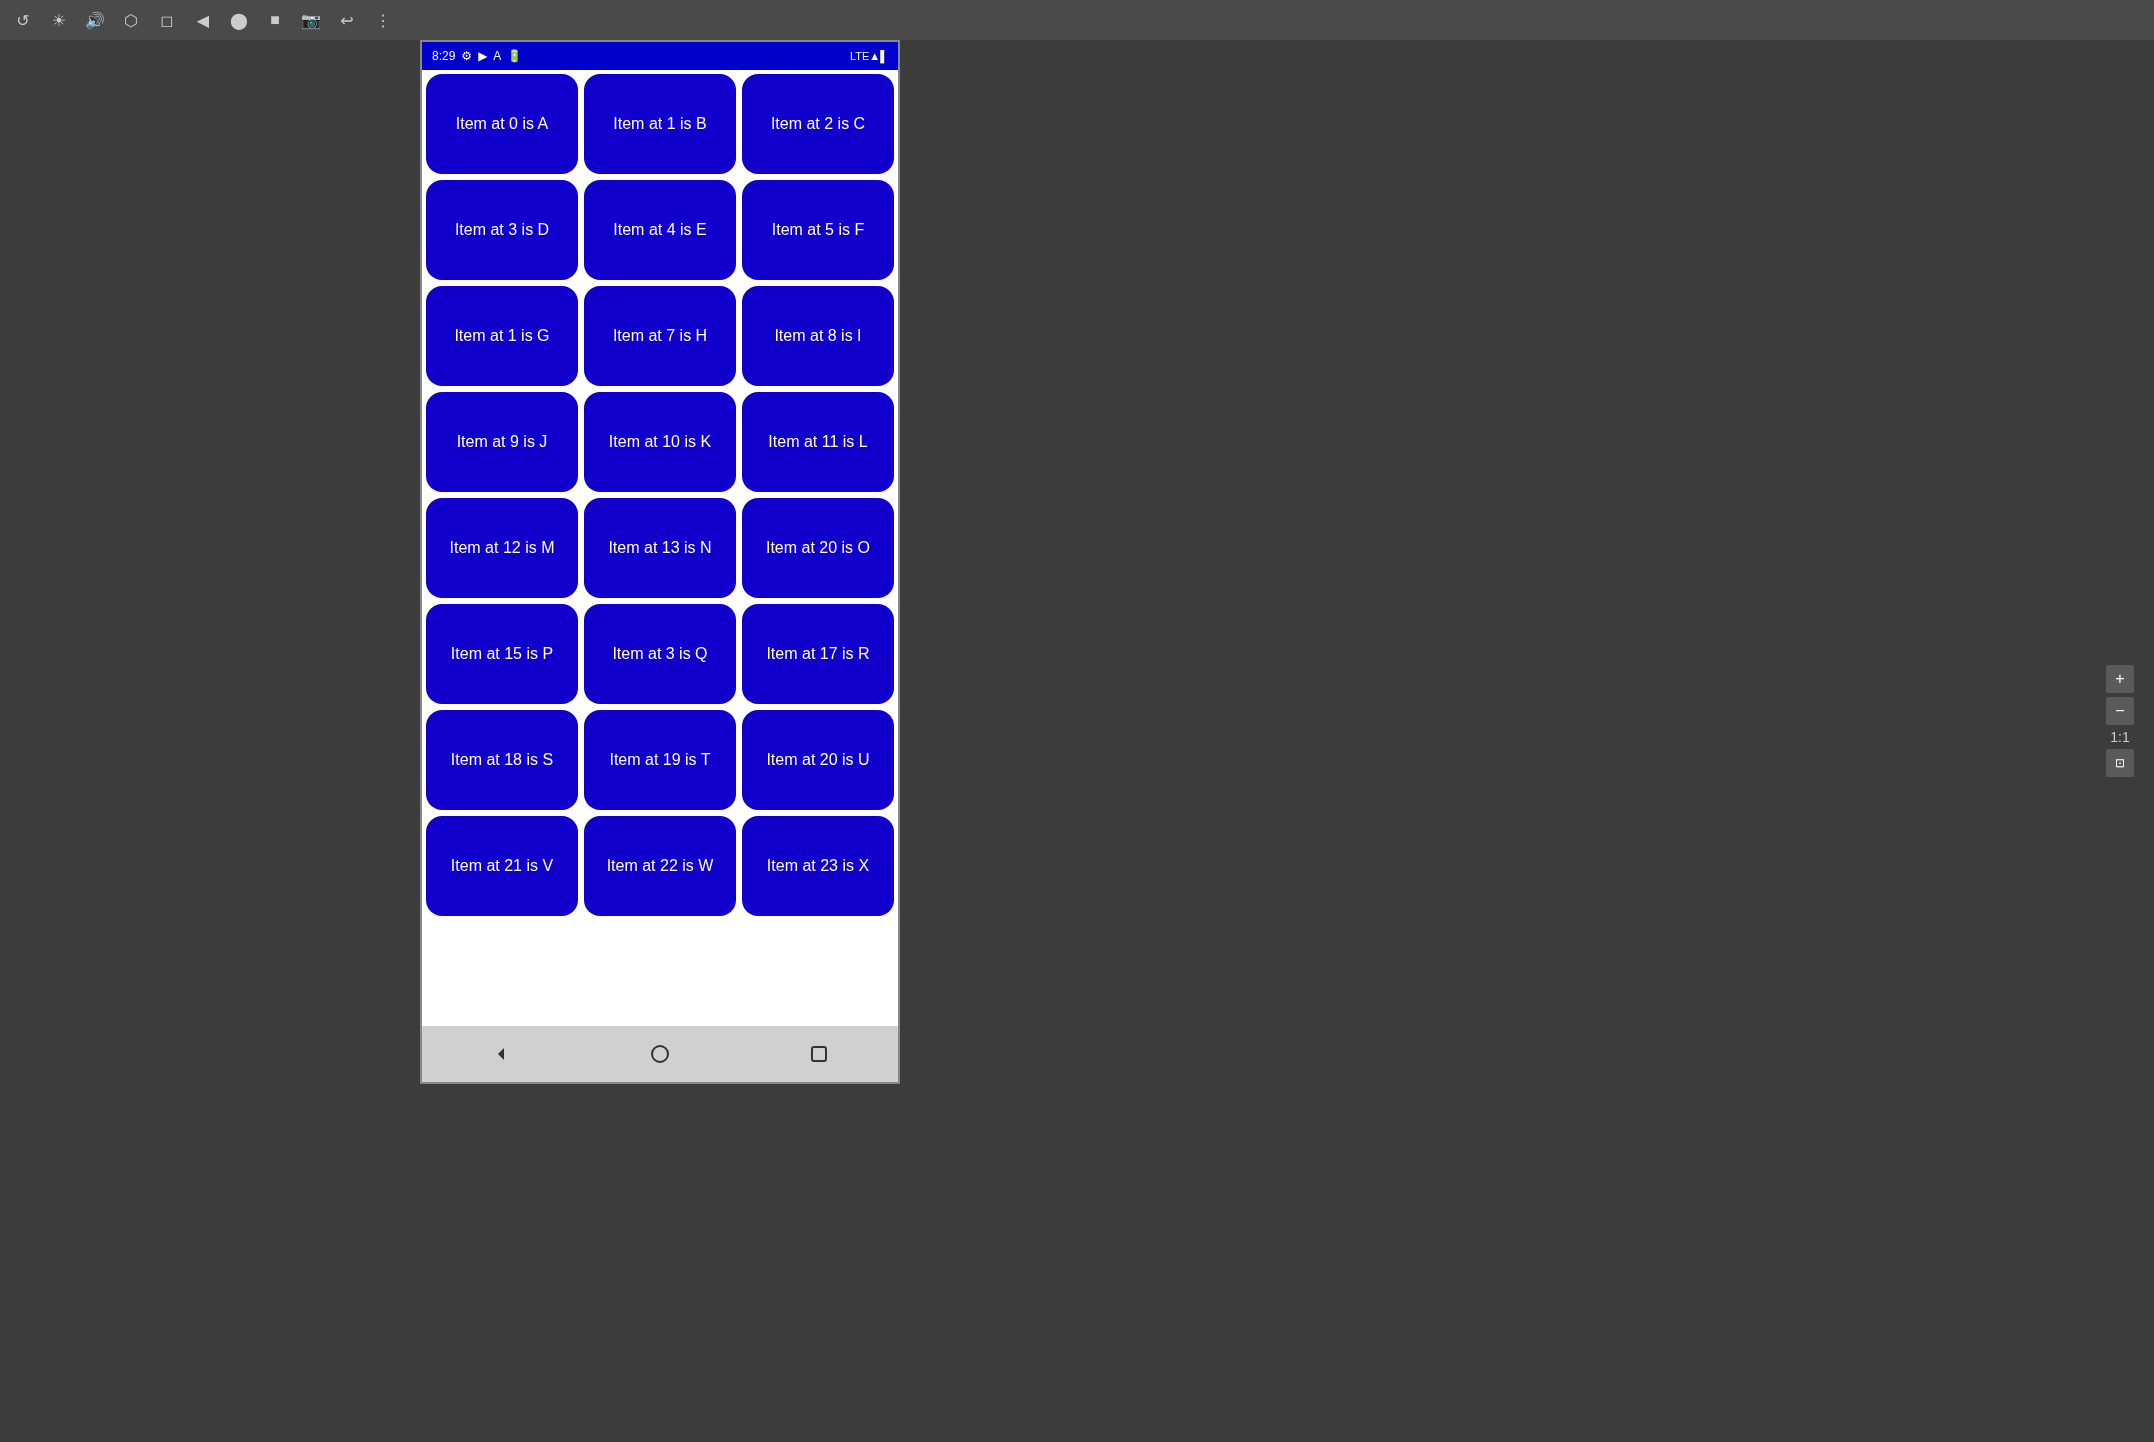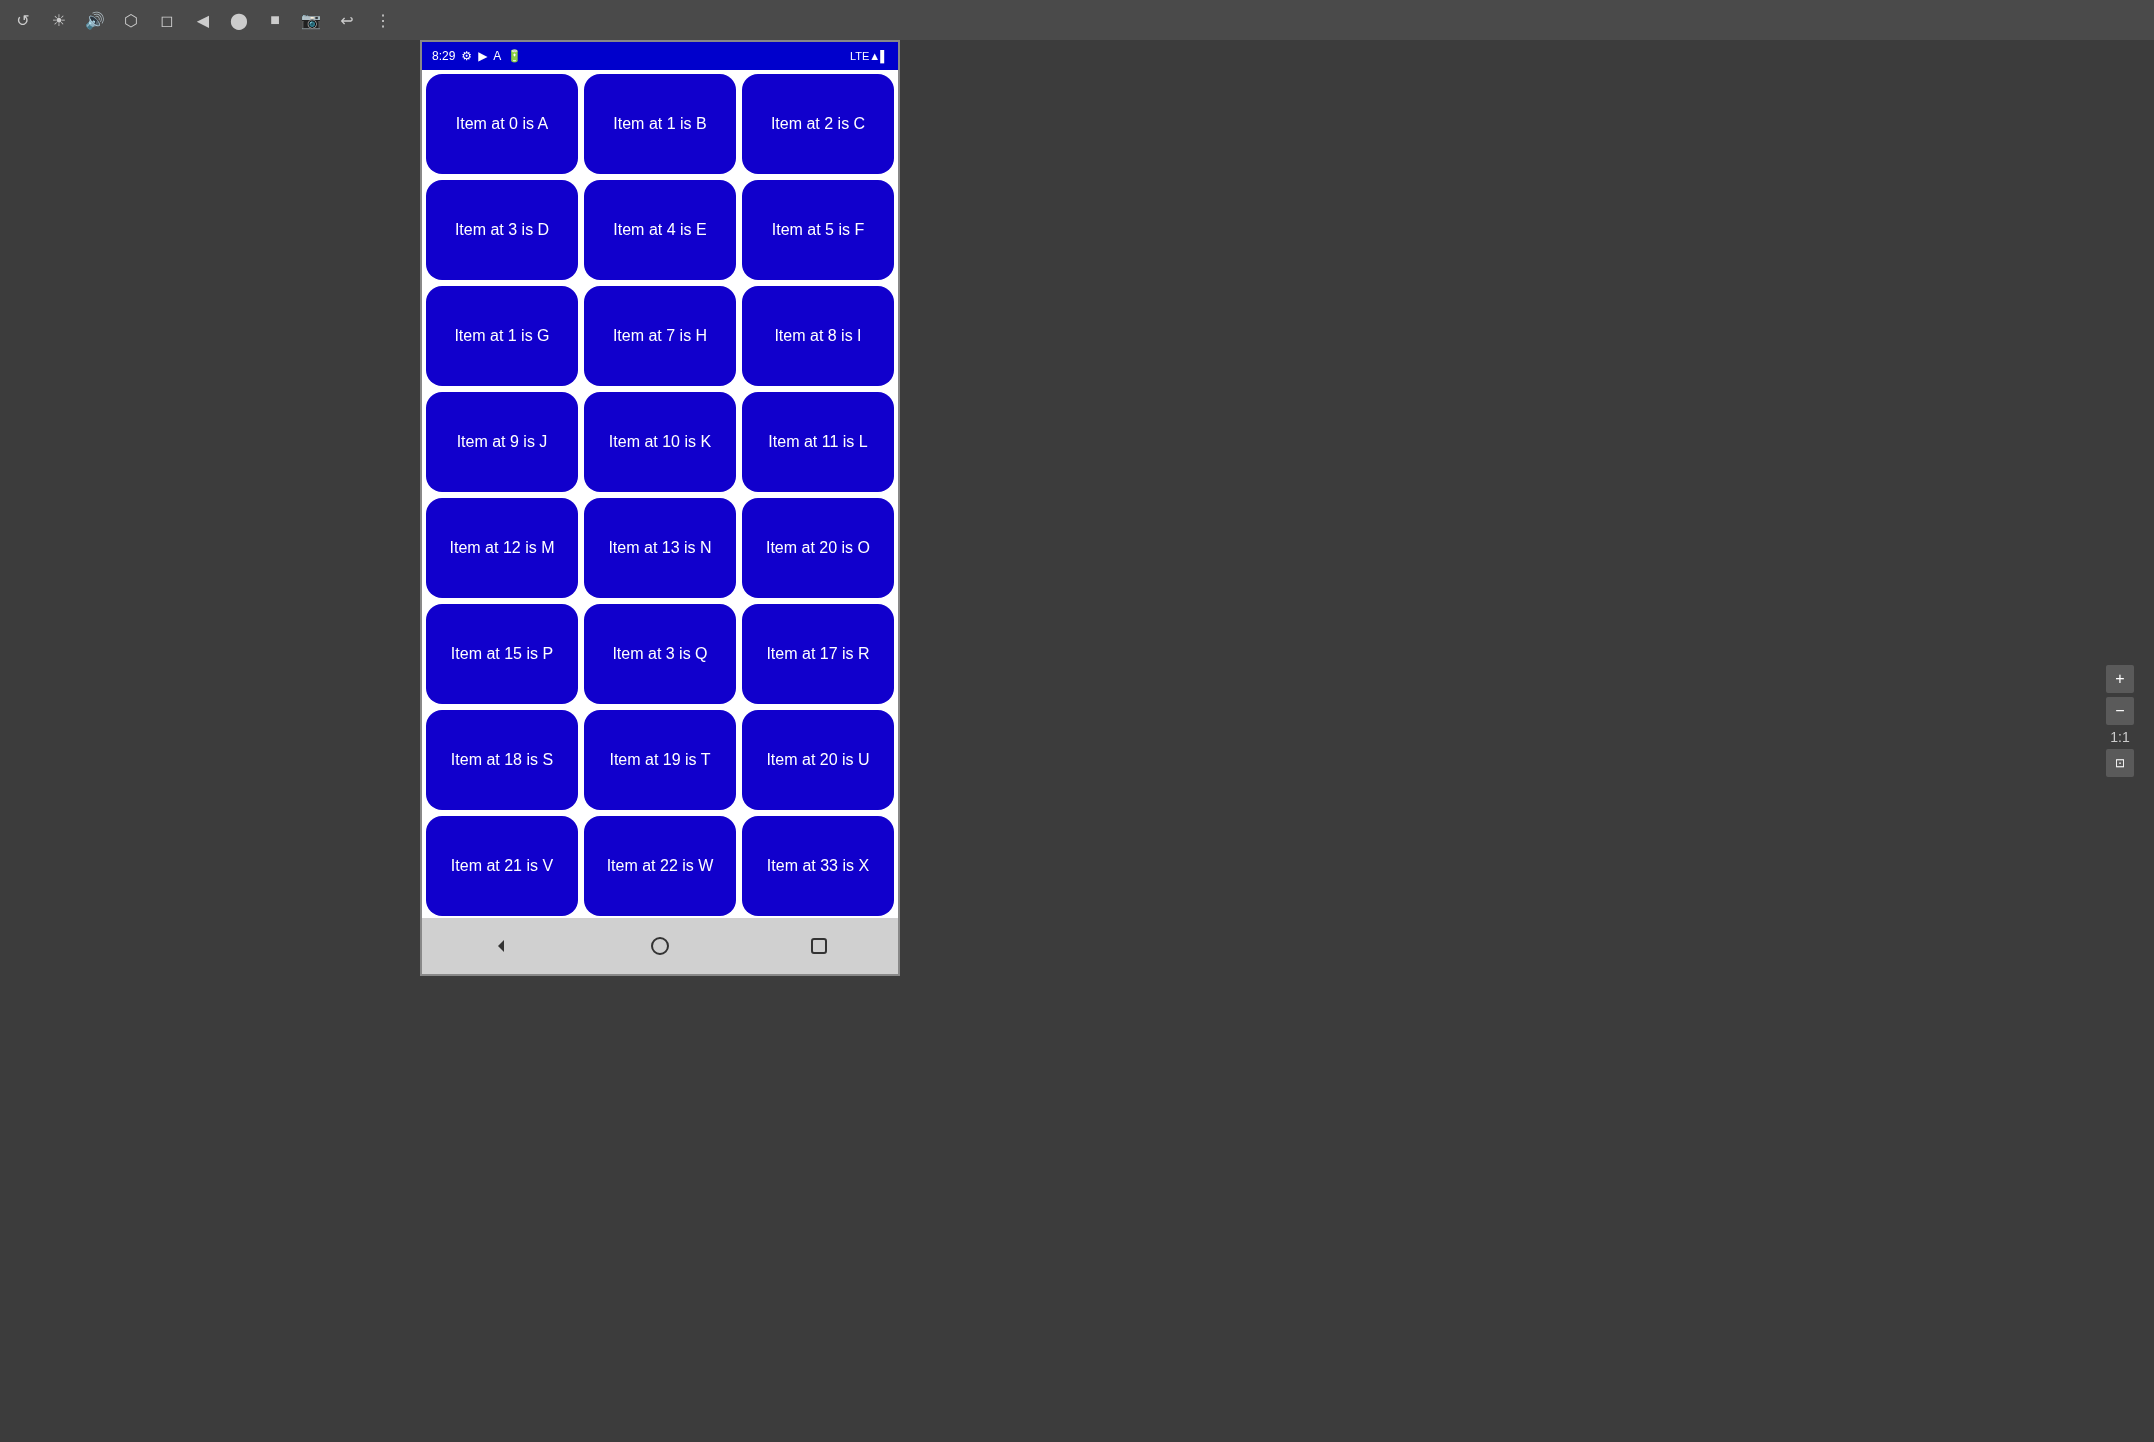--- a/index.html
+++ b/index.html
@@ -37,21 +37,21 @@
       font-size: 16px;
       cursor: pointer;
     }
 
     
     .phone-frame {
       position: absolute;
       top: 40px;
       left: 420px;
       width: 480px;
-      height: 936px;
+      height: 1044px;
       background: white;
       border: 2px solid #888;
       display: flex;
       flex-direction: column;
       overflow: hidden;
     }
 
     
     .status-bar {
       height: 28px;
@@ -205,21 +205,21 @@
       <div class="grid-item">Item at 13 is N</div>
       <div class="grid-item">Item at 20 is O</div>
       <div class="grid-item">Item at 15 is P</div>
       <div class="grid-item">Item at 3 is Q</div>
       <div class="grid-item">Item at 17 is R</div>
       <div class="grid-item">Item at 18 is S</div>
       <div class="grid-item">Item at 19 is T</div>
       <div class="grid-item">Item at 20 is U</div>
       <div class="grid-item">Item at 21 is V</div>
       <div class="grid-item">Item at 22 is W</div>
-      <div class="grid-item">Item at 33 is X</div>
+      <div class="grid-item">Item at 23 is X</div>
     </div>
 
   <div class="nav-bar">
     <div class="nav-btn">
       <svg width="24" height="24" viewBox="0 0 24 24">
           <polygon points="15,6 9,12 15,18" fill="#333"></polygon>
         </svg>
     </div>
     <div class="nav-btn">
       <svg width="24" height="24" viewBox="0 0 24 24">

